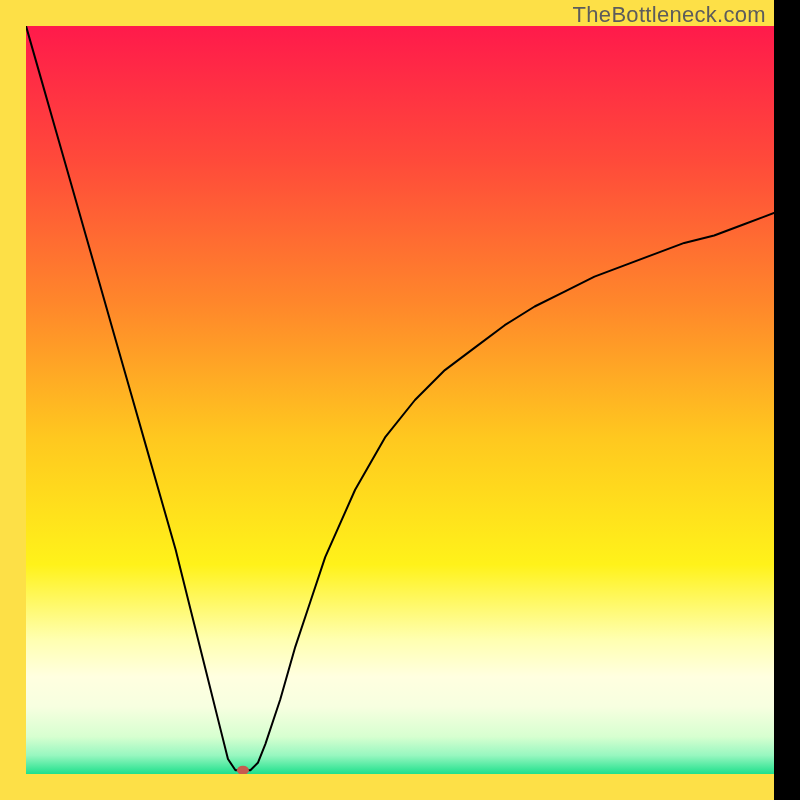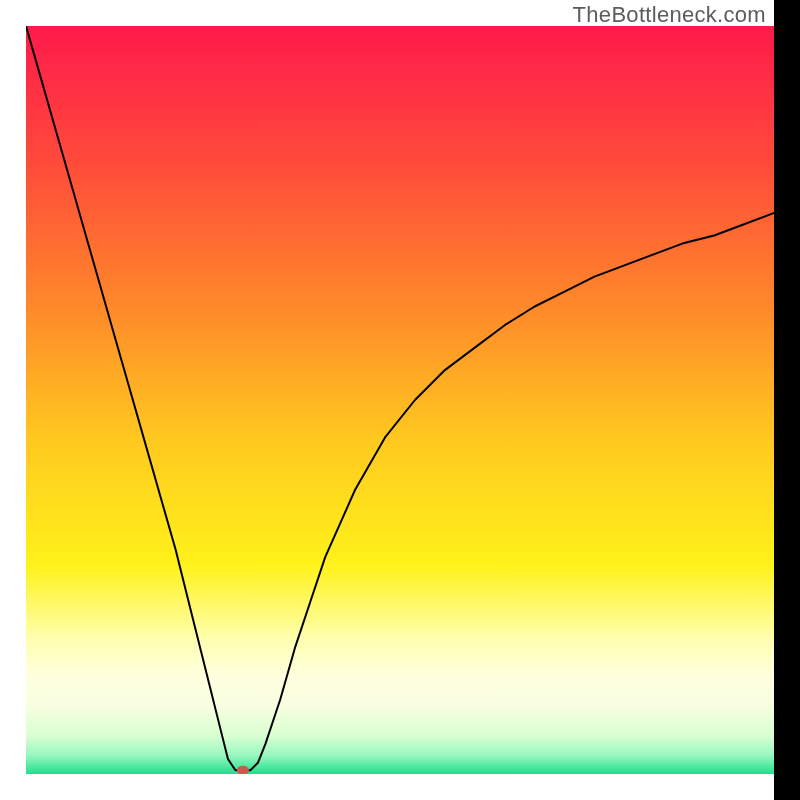--- a/index.html
+++ b/index.html
@@ -8,21 +8,21 @@
     width: 800px;
     height: 800px;
     background: #000;
     font-family: Arial, Helvetica, sans-serif;
     overflow: hidden;
   }
   .frame {
     position: relative;
     width: 774px;
     height: 800px;
-    background: #ffffff;
+    background: #fde047;
   }
   .watermark {
     position: absolute;
     top: 2px;
     right: 8px;
     color: #5c5c5c;
     font-size: 22px;
     letter-spacing: 0.3px;
     font-weight: 500;
     z-index: 5;

